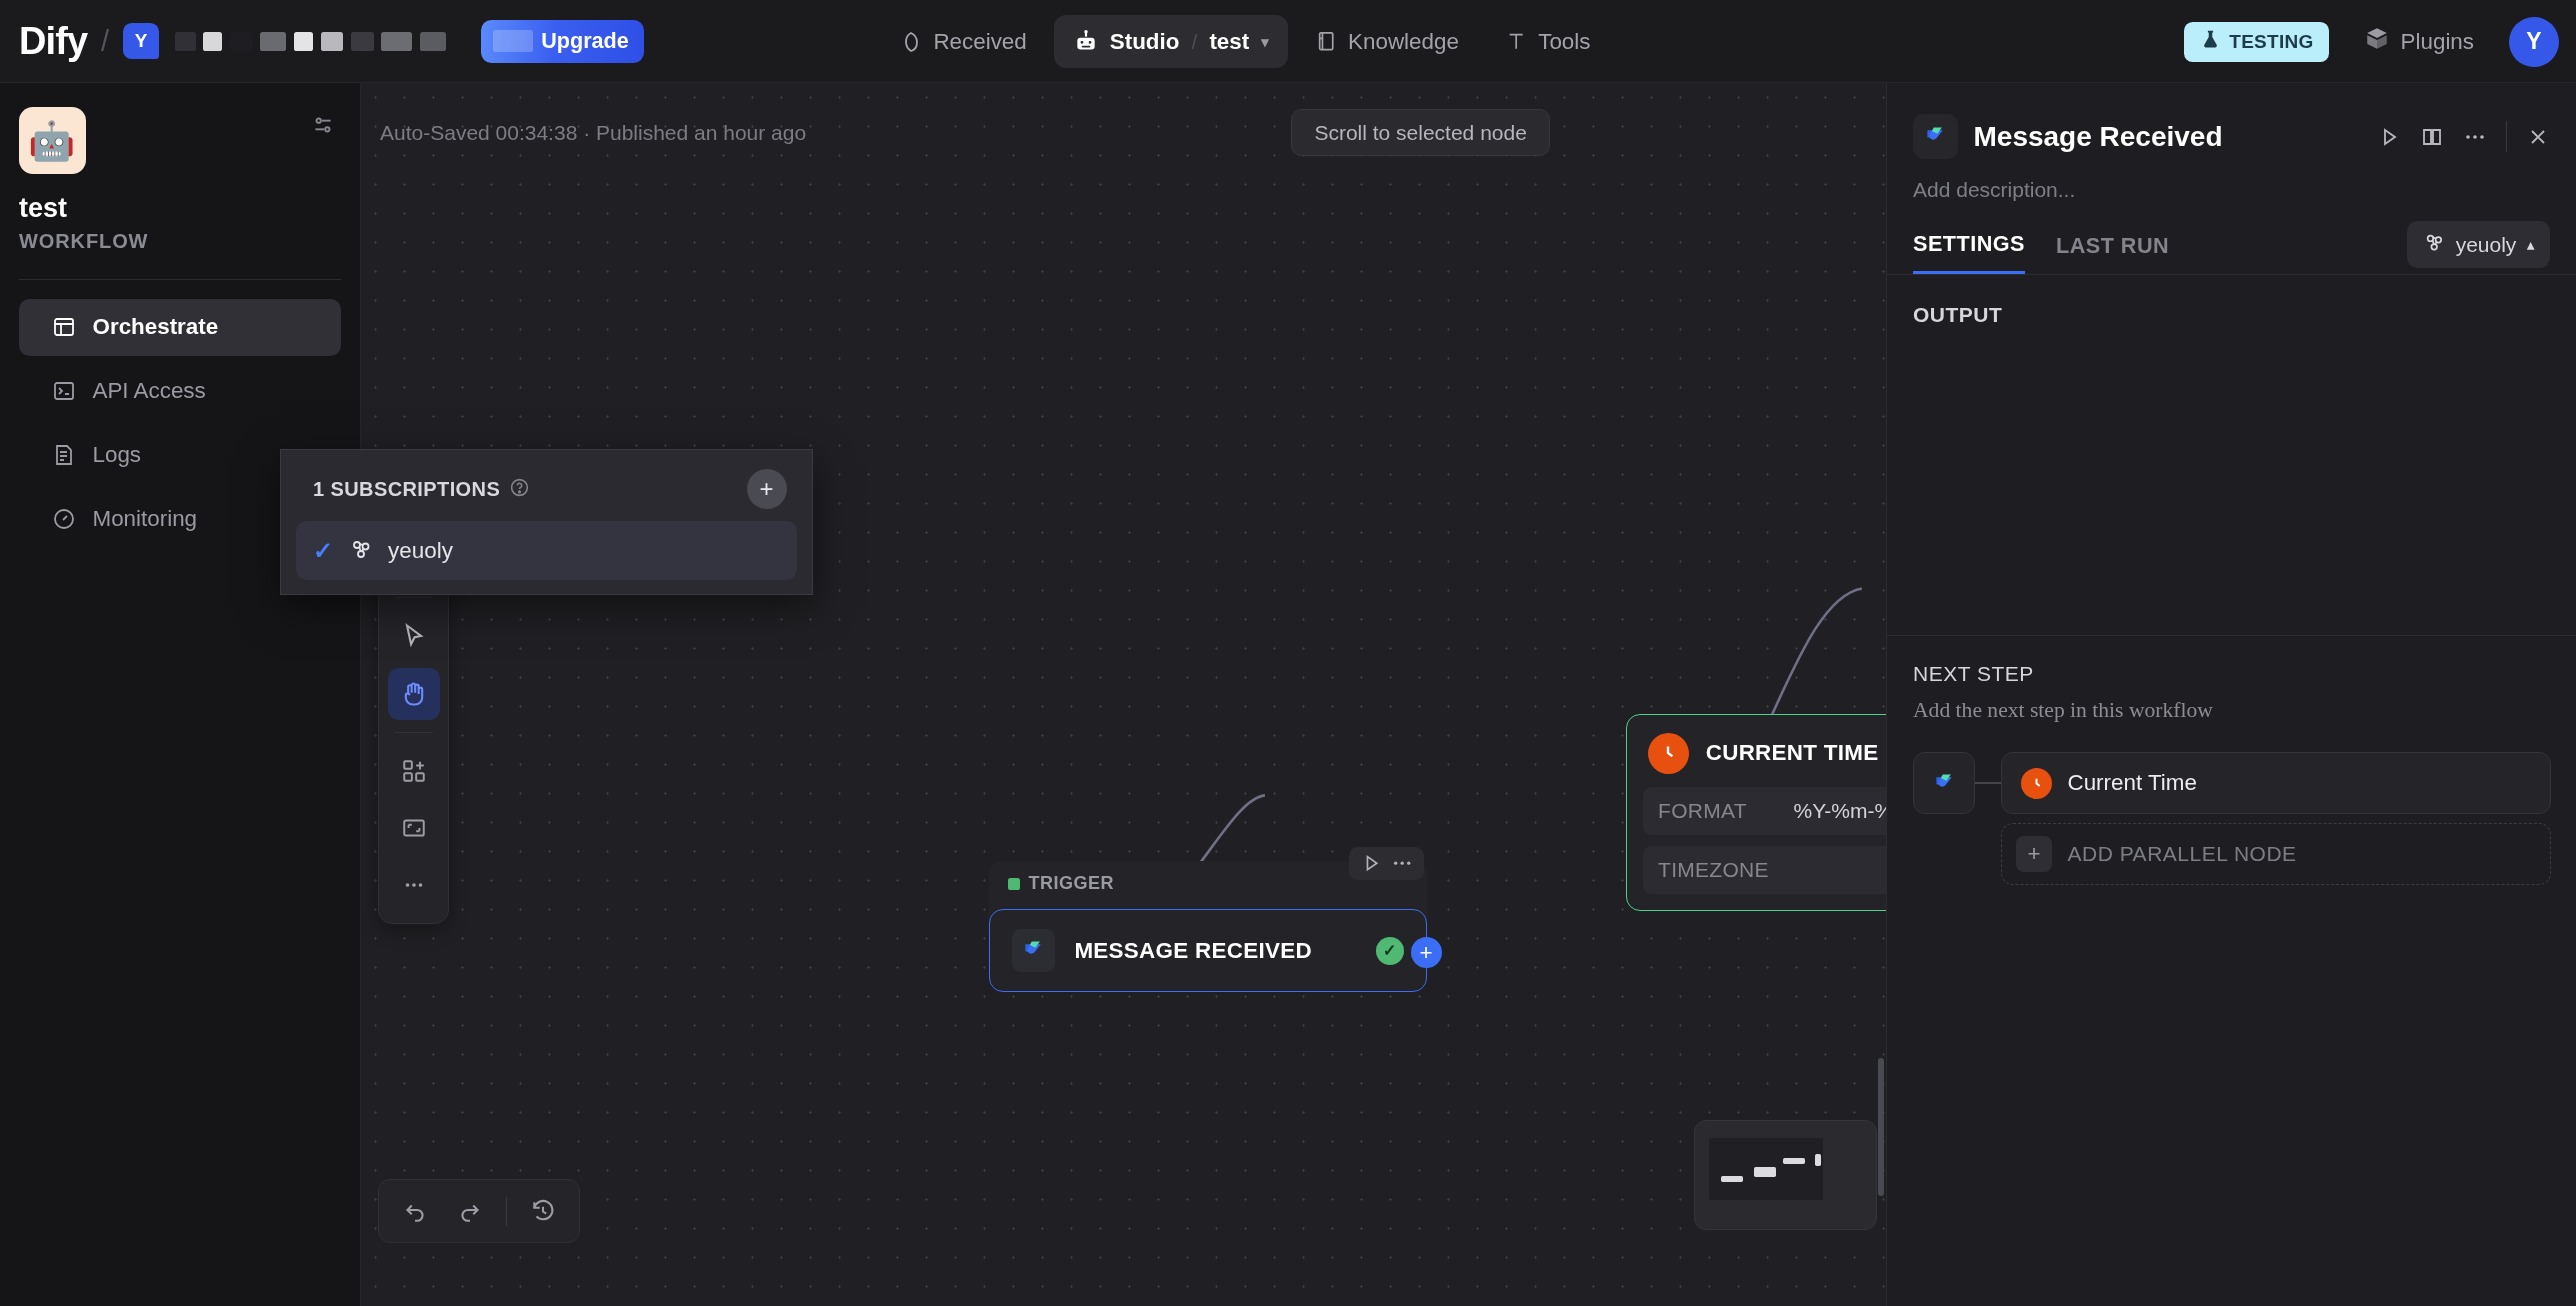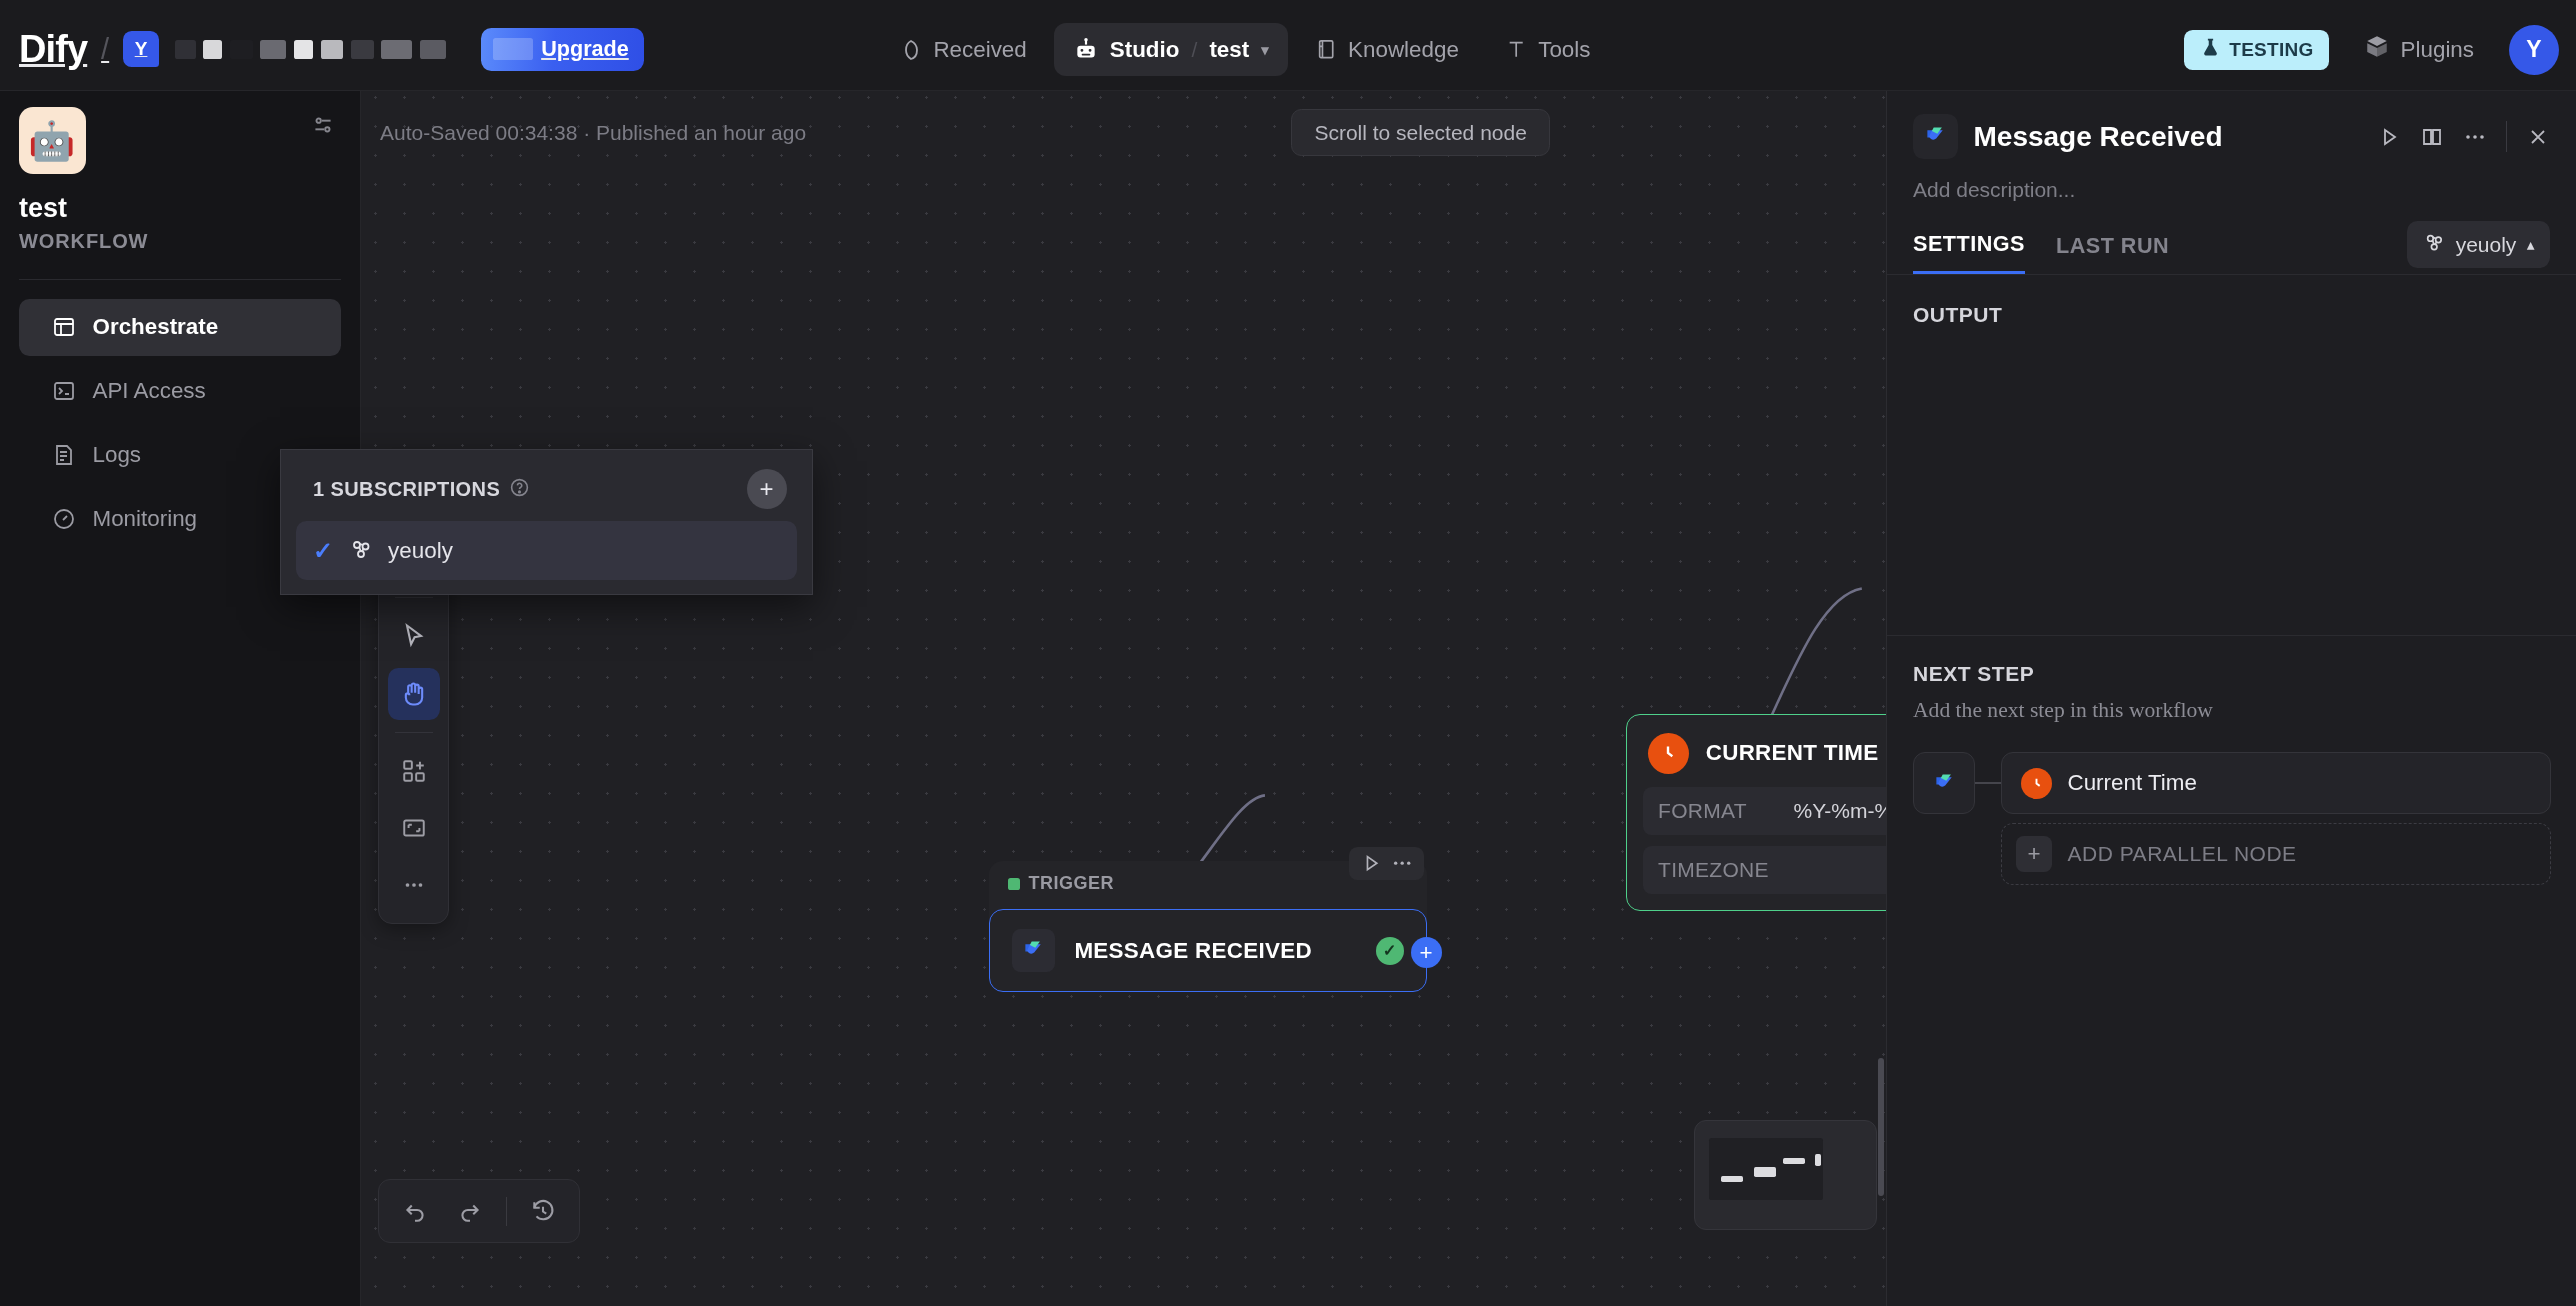--- a/index.html
+++ b/index.html
@@ -7,26 +7,25 @@
     width: 2576px; height: 1306px;
     background: #1b1b1e;
     font-family: "Liberation Sans", sans-serif;
     color: #e9e9ec;
     overflow: hidden;
   }
   .app { position: relative; width: 2576px; height: 1306px; }
 
   
   .topbar {
-    position: absolute; top: 8px; left: 0; width: 2576px; height: 83px;
+    position: absolute; top: 0; left: 0; width: 2576px; height: 83px;
     background: #1b1b1e;
     display: flex; align-items: center;
     border-bottom: 0.9px solid #26262a;
     z-index: 40;
-    text-decoration: underline;
   }
   .tb-left { display: flex; align-items: center; padding-left: 19px; gap: 10.4px; }
   .logo-dify {
     font-size: 38px; font-weight: 700; color: #fff; letter-spacing: -0.9px;
     font-family: "Liberation Sans", sans-serif;
   }
   .slash { color: #55555c; font-size: 29px; padding: 0 3.5px; font-weight: 300;}
   .ws-avatar {
     width: 36px; height: 36px; border-radius: 8.6px 8.6px 3.5px 8.6px;
     background: #3558e8; color: #fff; font-size: 19px; font-weight: 600;
@@ -325,21 +324,21 @@
   }
   .subs-item {
     display: flex; align-items: center; gap: 15.5px;
     height: 59px; padding: 0 17px; border-radius: 10.4px; background: #343440;
     cursor: pointer;
   }
   .subs-check { color: #4a7dfb; font-size: 24px; font-weight: 700; }
   .subs-name { font-size: 22.4px; color: #e4e4ea; }
 
   .next-step { position: absolute; left: 0; top: 552px; width: 690px; padding: 0 26px; border-top: 0.9px solid #2b2b30; padding-top: 26px;}
-  .ns-title { font-size: 21px; font-weight: 700; color: #d6d6dc; letter-spacing: 0.5px; }
+  .ns-title { font-size: 21px; font-weight: 400; color: #d6d6dc; letter-spacing: 0.5px; }
   .ns-sub { margin-top: 12px; font-size: 21.6px; color: #8c8c95; font-family: Liberation Serif, serif; }
   .ns-row { margin-top: 29px; display: flex; align-items: flex-start; gap: 0; }
   .ns-src {
     width: 62px; height: 62px; border-radius: 12px;
     background: #242429; border: 0.9px solid #34343a;
     display: flex; align-items: center; justify-content: center;
   }
   .ns-connector { width: 26px; height: 62px; display: flex; align-items: center; }
   .ns-connector .line { width: 26px; height: 1.7px; background: #45454c; }
   .ns-items { flex: 1; }

